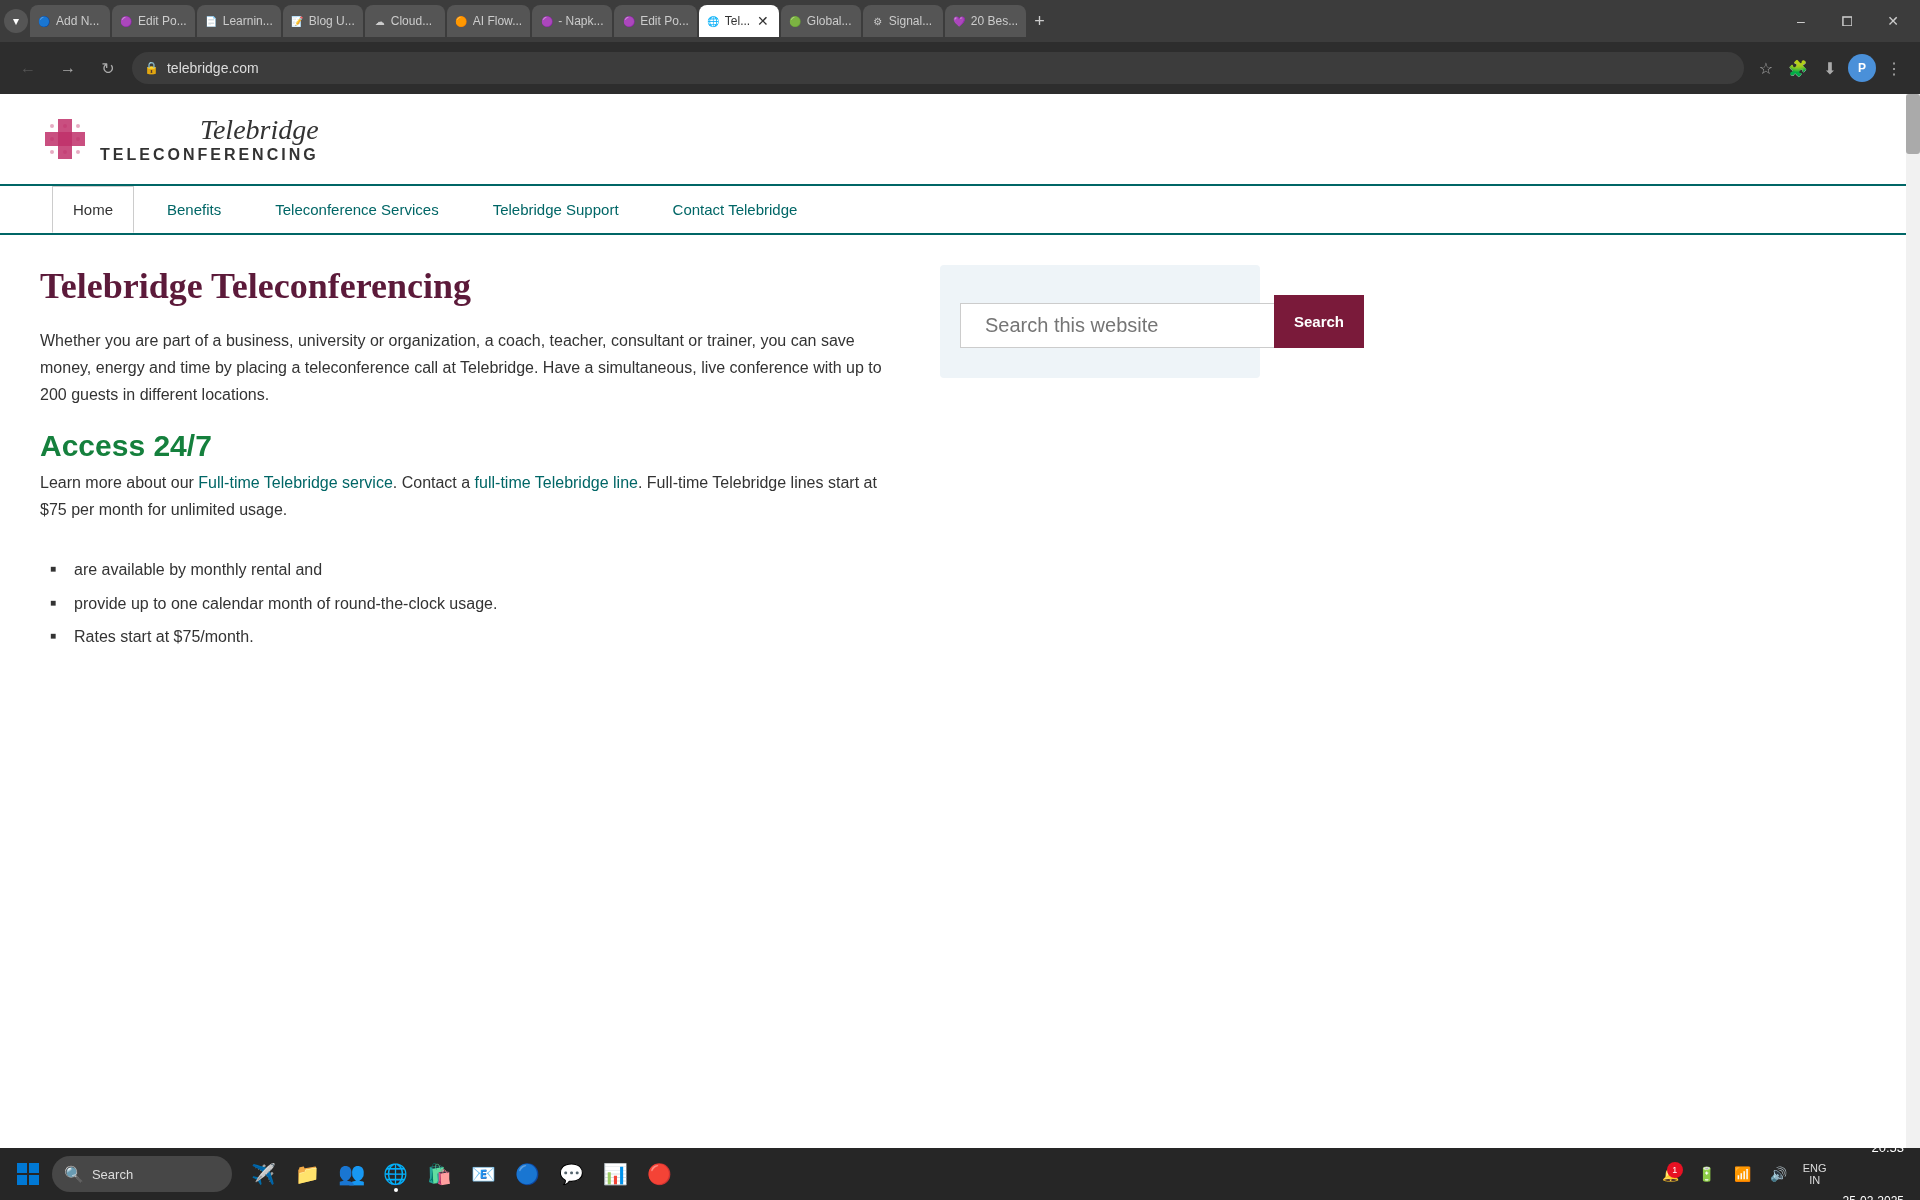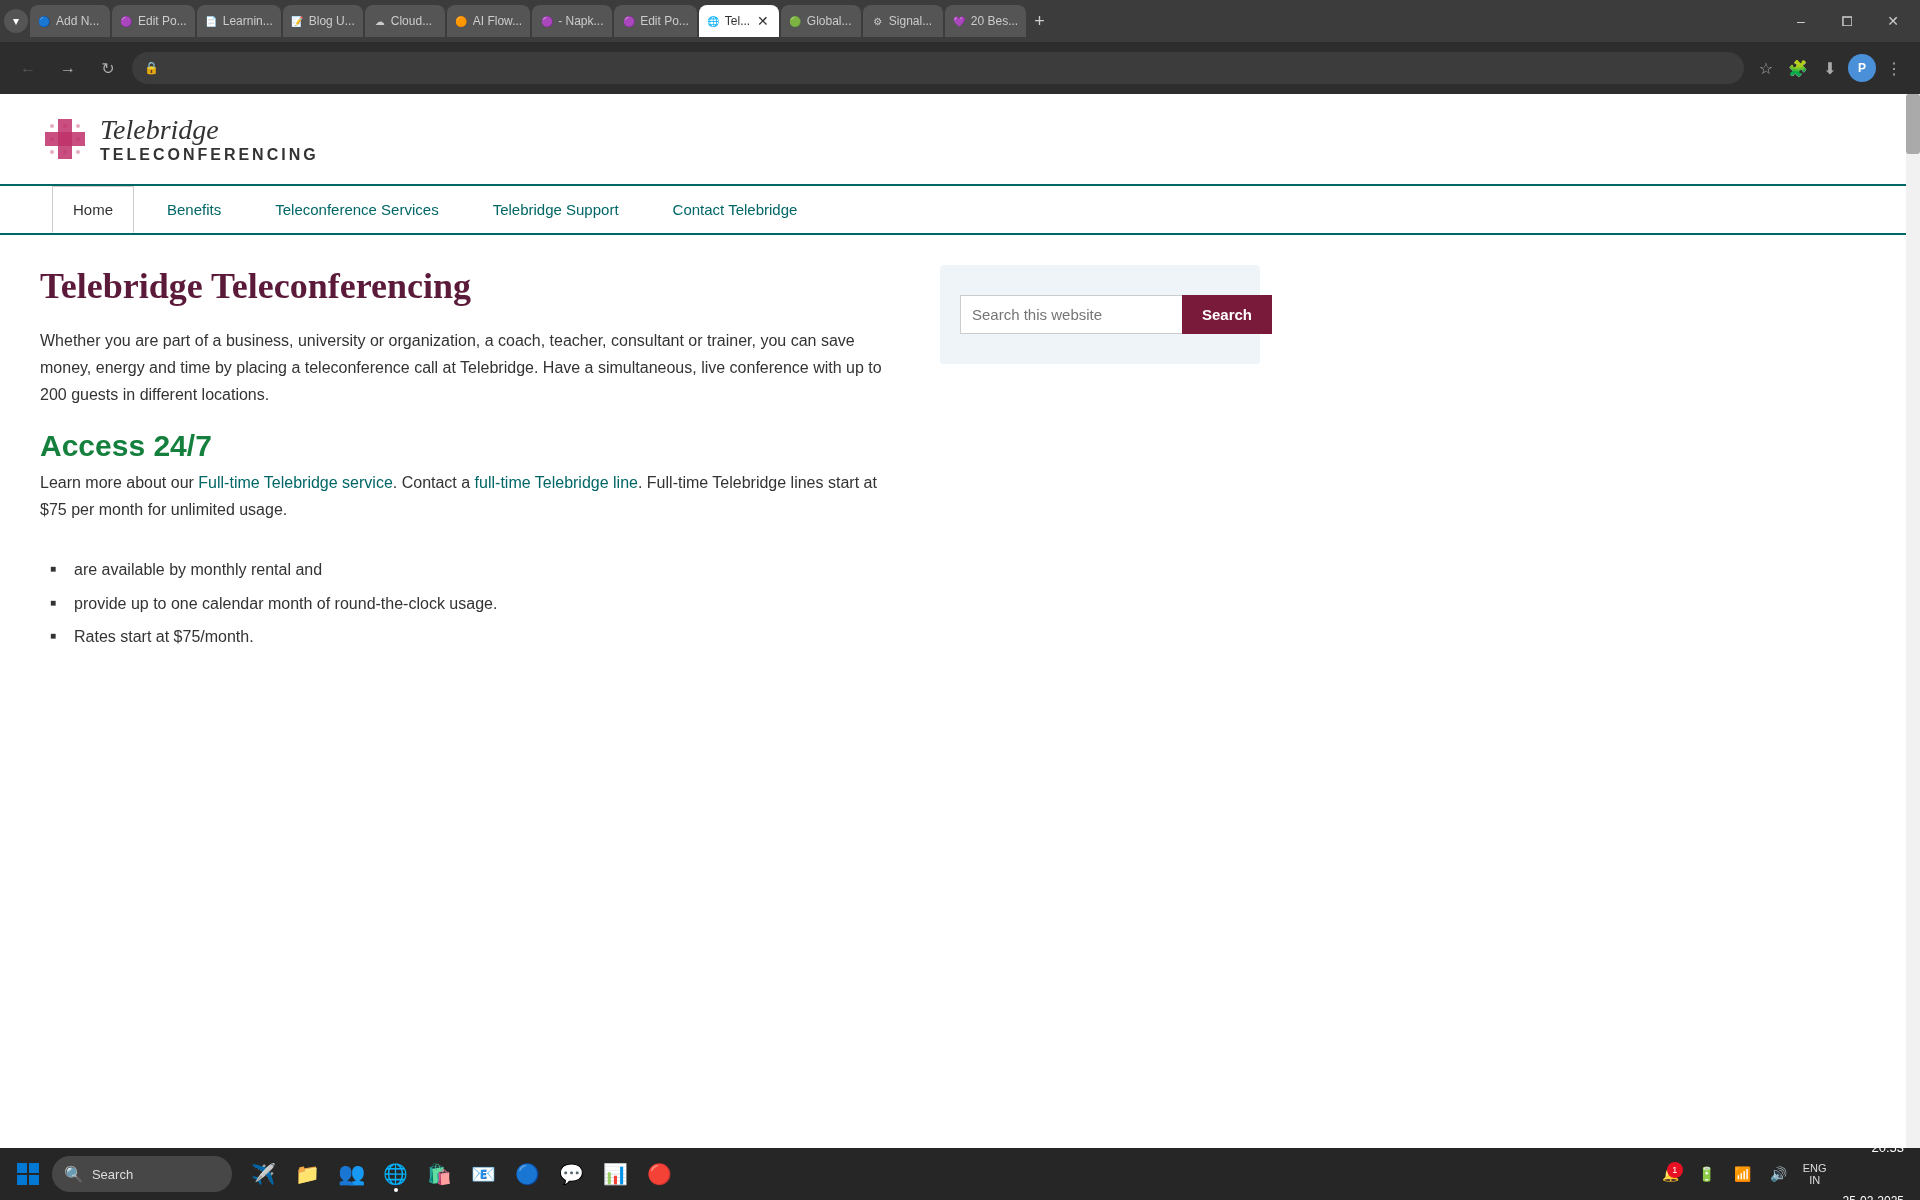--- a/index.html
+++ b/index.html
@@ -207,21 +207,21 @@
       align-items: center;
       gap: 10px;
     }
 
     .logo-icon {
       width: 50px;
       height: 50px;
       flex-shrink: 0;
     }
 
-    .logo-text-area { display: flex; flex-direction: column; }
+    .logo-text-area { display: flex; flex-direction: column; text-align: right; }
 
     .logo-name {
       font-size: 28px;
       color: #333;
       font-style: italic;
       font-weight: normal;
       font-family: Georgia, serif;
     }
 
     .logo-tagline {
@@ -353,27 +353,28 @@
       border-radius: 4px;
     }
 
     .search-form {
       display: flex;
       gap: 0;
     }
 
     .search-input {
       flex: 1;
-      padding: 10px 11px;
+      padding: 10px 24px;
       border: 1px solid #ccc;
       border-right: none;
-      font-size: 15px;
+      font-size: 20px;
       color: #999;
       outline: none;
       background: #fff;
+      margin-top: 8px;
     }
 
     .search-btn {
       background: #7a1a3a;
       color: #fff;
       border: none;
       padding: 10px 20px;
       font-size: 15px;
       cursor: pointer;
       font-weight: bold;
@@ -609,20 +610,21 @@
     </div>
   </div>
 
   <div class="address-bar">
     <button class="nav-btn disabled">←</button>
     <button class="nav-btn">→</button>
     <button class="nav-btn">↻</button>
 
     <div class="address-box">
       <span class="security-icon">🔒</span>
+      <span class="address-text">telebridge.com</span>
     </div>
 
     <div class="address-actions">
       <button class="addr-btn">☆</button>
       <button class="addr-btn">🧩</button>
       <button class="addr-btn">⬇</button>
       <div class="profile-icon">P</div>
       <button class="addr-btn">⋮</button>
     </div>
   </div>

